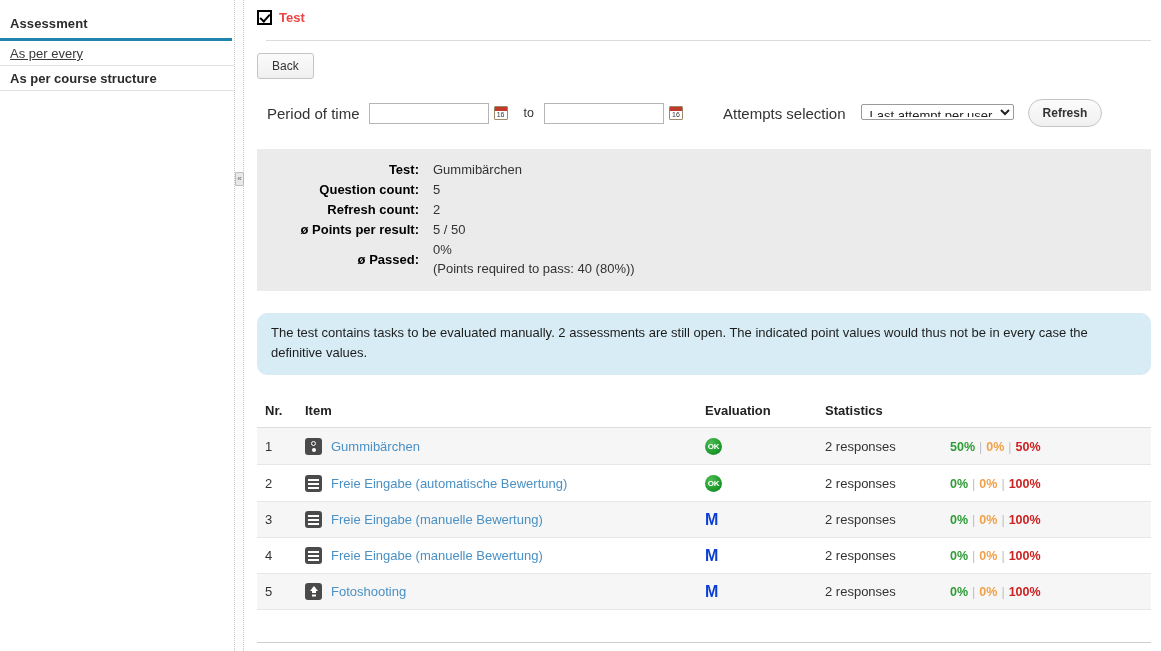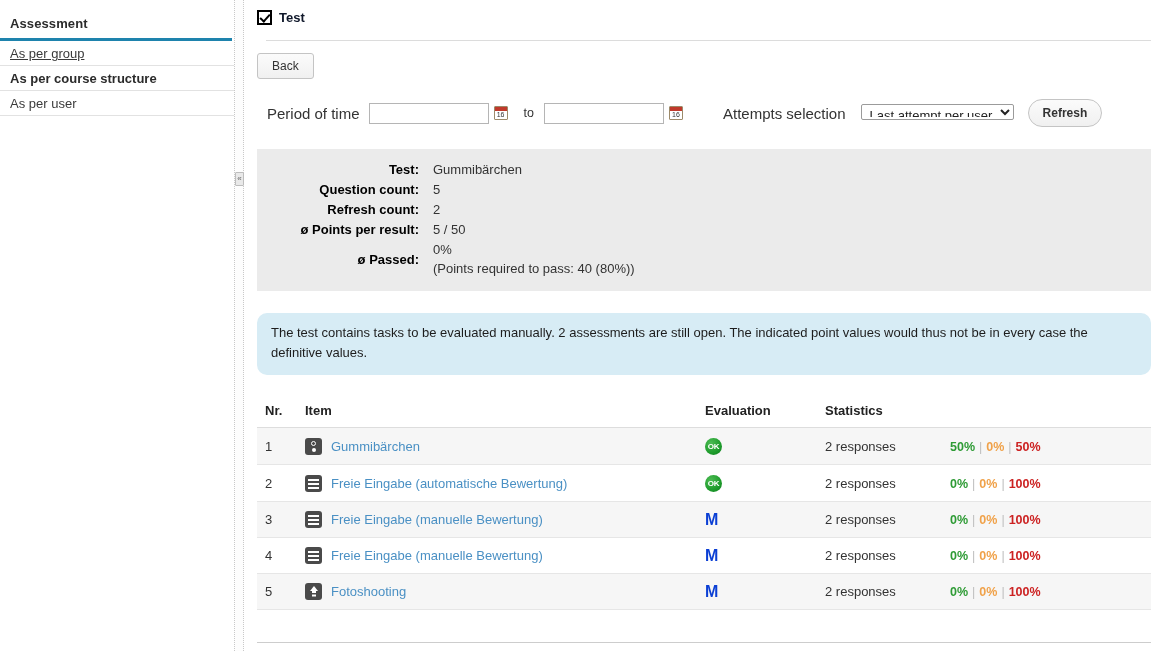--- a/index.html
+++ b/index.html
@@ -111,21 +111,21 @@
   }
   .cb::after {
     content: "";
     position: absolute;
     left: 3px; top: 0px;
     width: 4px; height: 8px;
     border: solid #000;
     border-width: 0 2px 2px 0;
     transform: rotate(42deg);
   }
-  .check-label { font-weight: bold; font-size: 13px; color: #0f172a; }
+  .check-label { font-weight: bold; font-size: 13px; color: #ef4444; }
 
   .top-hr {
     border: 0;
     border-top: 1px solid #dcdcdc;
     margin: 12px 0 0 9px;
   }
 
   .back-row { padding: 12px 0 0 0; }
   .btn {
     font-family: "Liberation Sans", sans-serif;
@@ -364,27 +364,24 @@
 </head>
 <body>
 
 <div id="page">
 
   <div id="sidebar">
     <div class="sidebar-title">Assessment</div>
     <div class="sidebar-rule"></div>
     <ul class="sidebar-list">
       <li class="sidebar-item active">
-        <span class="lbl">As per group</span>
+        <span class="lbl">As per every</span>
       </li>
       <li class="sidebar-item bold">
         <span class="lbl">As per course structure</span>
-      </li>
-      <li class="sidebar-item">
-        <span class="lbl">As per user</span>
       </li>
     </ul>
   </div>
 
   <div id="v-split"></div>
   <div id="collapse-handle">«</div>
 
   <div id="main">
 
     <div class="check-row">

